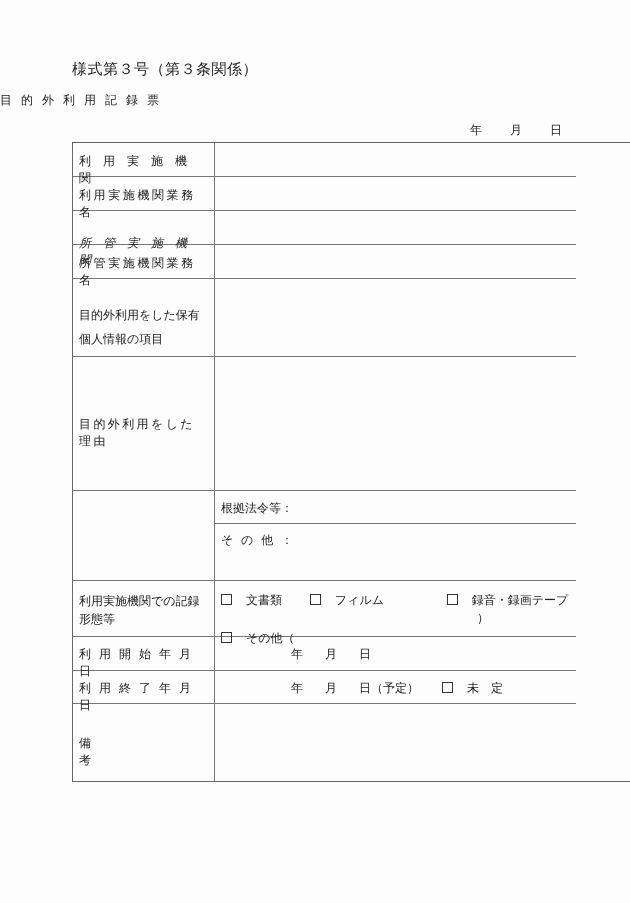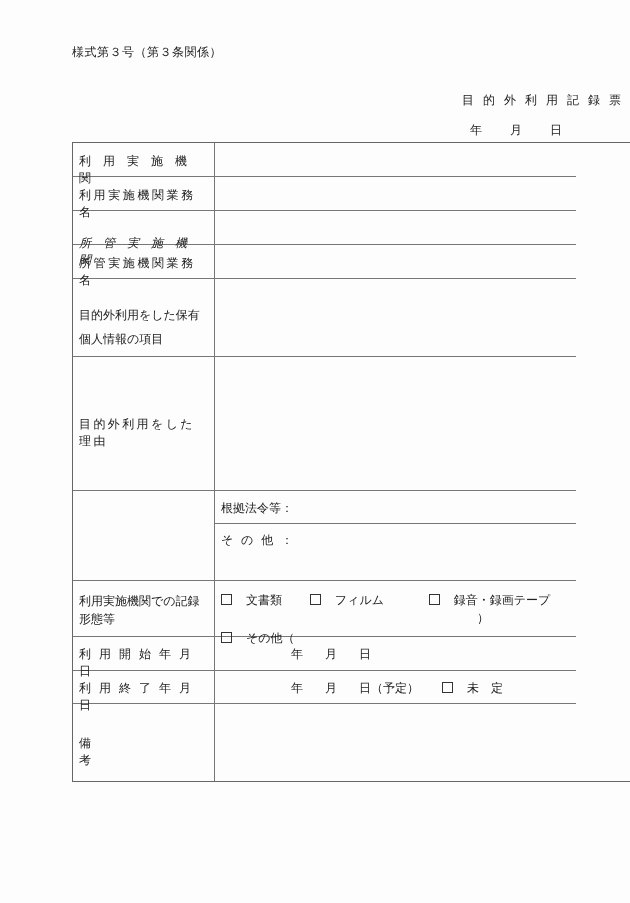--- a/index.html
+++ b/index.html
@@ -2,22 +2,22 @@
 <html><head>
 <meta charset="utf-8">
 <style>
   html, body { margin: 0; padding: 0; }
   body {
     width: 630px; height: 903px; background: #fdfdfd; position: relative;
     font-family: "DejaVu Serif", "Liberation Serif", serif; color: #222;
     overflow: hidden;
   }
   .abs { position: absolute; }
-  .form-id { left: 72px; top: 44px; font-size: 12px; letter-spacing: 0.5px; text-align: center; }
-  .title { left: 0; width: 630px; top: 92px; text-align: right; font-size: 12px; letter-spacing: 9px; }
+  .form-id { left: 72px; top: 60px; font-size: 15px; letter-spacing: 0.5px; text-align: center; }
+  .title { left: 0; width: 630px; top: 92px; text-align: left; font-size: 12px; letter-spacing: 9px; }
   .date-line { left: 470px; top: 122px; font-size: 12px; display: flex; gap: 28px; }
   .grid {
     position: absolute; left: 72px; top: 142px; width: 599px; height: 640px;
     border: 1px solid #666; box-sizing: border-box;
   }
   .hline { position: absolute; height: 1px; background: #777; }
   .vline { position: absolute; width: 1px; background: #777; }
   .cell-label { position: absolute; left: 6px; width: 130px; font-size: 12px; color: #222; }
   .txt { position: absolute; font-size: 12px; color: #222; white-space: nowrap; }
   .box { display: inline-block; width: 9px; height: 9px; border: 1px solid #333; vertical-align: -1px; margin-right: 14px; }
@@ -59,21 +59,21 @@
   <div class="cell-label" style="top:503px; letter-spacing:8px;">利用開始年月日</div>
   <div class="cell-label" style="top:537px; letter-spacing:8px;">利用終了年月日</div>
   <div class="cell-label" style="top:592px; letter-spacing:112px;">備考</div>
 
   <div class="txt" style="left:148px; top:357px;">根拠法令等：</div>
   <div class="txt" style="left:148px; top:389px; letter-spacing:2px;">そ の 他 ：</div>
 
   <div class="txt" style="left:148px; top:449px;">
     <span><span class="box"></span><span>文書類</span></span>
     <span style="margin-left:24px;"><span class="box"></span><span>フィルム</span></span>
-    <span style="margin-left:6px;padding-left:35px;"><span class="box"></span><span>録音・録画テープ</span></span>
+    <span style="margin-left:24px;padding-left:35px;"><span class="box"></span><span>録音・録画テープ</span></span>
   </div>
   <div class="txt" style="left:148px; top:467px;margin-top:20px;">
     <span class="box"></span><span>その他（</span>
   </div>
   <div class="txt" style="left:404px; top:467px;">）</div>
 
   <div class="txt" style="left:218px; top:503px; display:flex; gap:22px;">
     <span>年</span>
     <span>月</span>
     <span>日</span>

